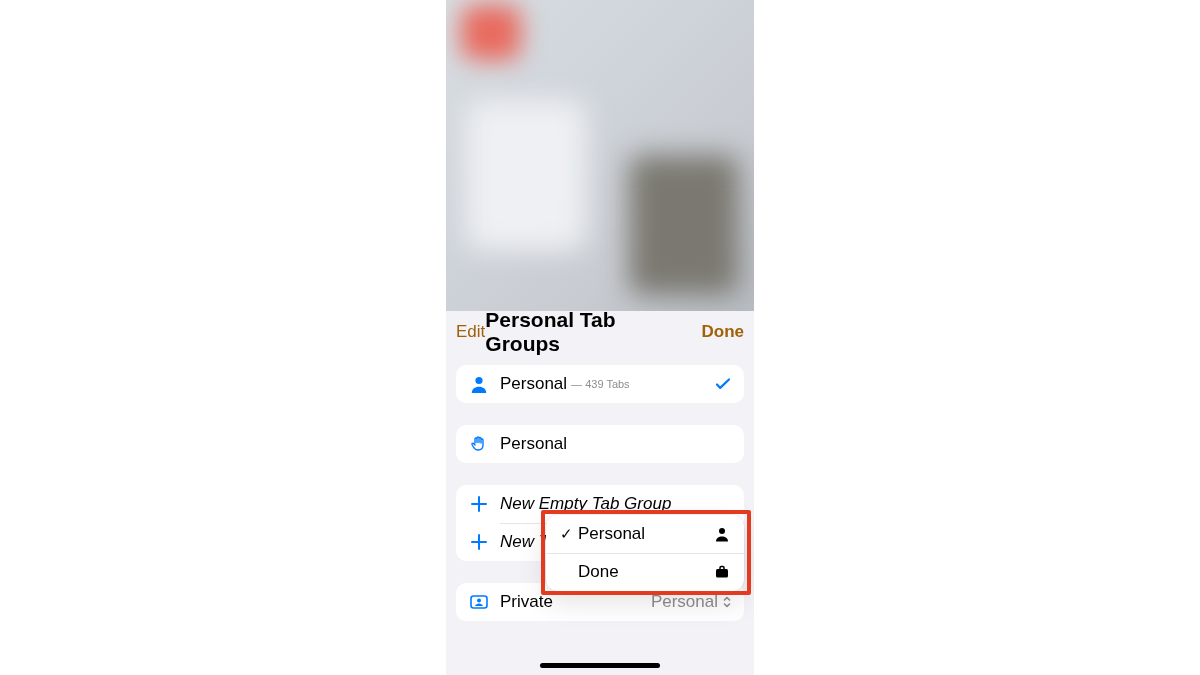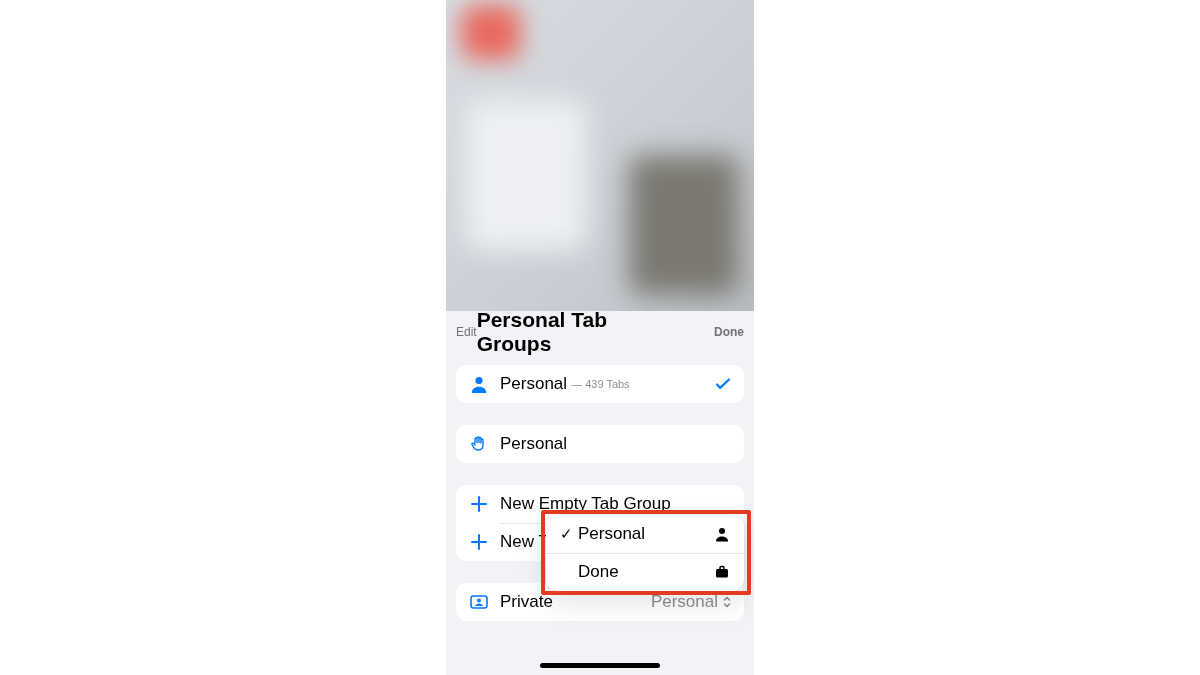--- a/index.html
+++ b/index.html
@@ -38,21 +38,21 @@
     }
     .blur-blob3 {
       position:absolute; left:20px; top:100px; width:120px; height:150px;
       background:#eef0f3; border-radius:12px; filter:blur(14px);
     }
     .sheet-header {
       display:flex; align-items:center; justify-content:space-between;
       height:42px; padding: 0 10px; background:#f2f2f7;
     }
     .header-btn {
-      color:#737373; font-size:12px; cursor:pointer;
+      color:#a16207; font-size:17px; cursor:pointer;
     }
     .header-title { font-size:21px; font-weight:600; color:#000; }
     .section { margin: 12px 10px 0 10px; border-radius:10px; background:#fff; overflow:hidden; }
     .row {
       display:flex; align-items:center; height:38px;
       padding:0 12px; position:relative;
     }
     .row + .row::before {
       content:""; position:absolute; left:44px; right:0; top:0; height:1px; background:#e5e5ea;
     }
@@ -133,21 +133,21 @@
     <div class="row">
       <span class="row-icon">
         <svg width="20" height="20" viewBox="0 0 20 20">
             <path d="M6 9V5a1 1 0 112 0v3.5M8 8.5V4a1 1 0 112 0v4.5M10 8.5V4.5a1 1 0 112 0V9M12 9V6a1 1 0 112 0v5c0 3-2 5-5 5-2.2 0-3.6-1.2-4.6-3L3 10.5c-.5-1 .8-1.8 1.6-1L6 11" stroke="#007aff" stroke-width="1.4" fill="none" stroke-linecap="round" stroke-linejoin="round"></path>
           </svg>
       </span>
       <span class="row-label">Personal</span>
     </div>
   </div>
 
-  <div class="section" style="margin-top:22px;">
+  <div class="section" style="margin-top:22px;font-style:italic;">
     <div class="row">
       <span class="row-icon">
         <svg width="18" height="18" viewBox="0 0 18 18">
             <path d="M9 2v14M2 9h14" stroke="#007aff" stroke-width="2" stroke-linecap="round"></path>
           </svg>
       </span>
       <span class="row-label">New Empty Tab Group</span>
     </div>
     <div class="row">
       <span class="row-icon">

